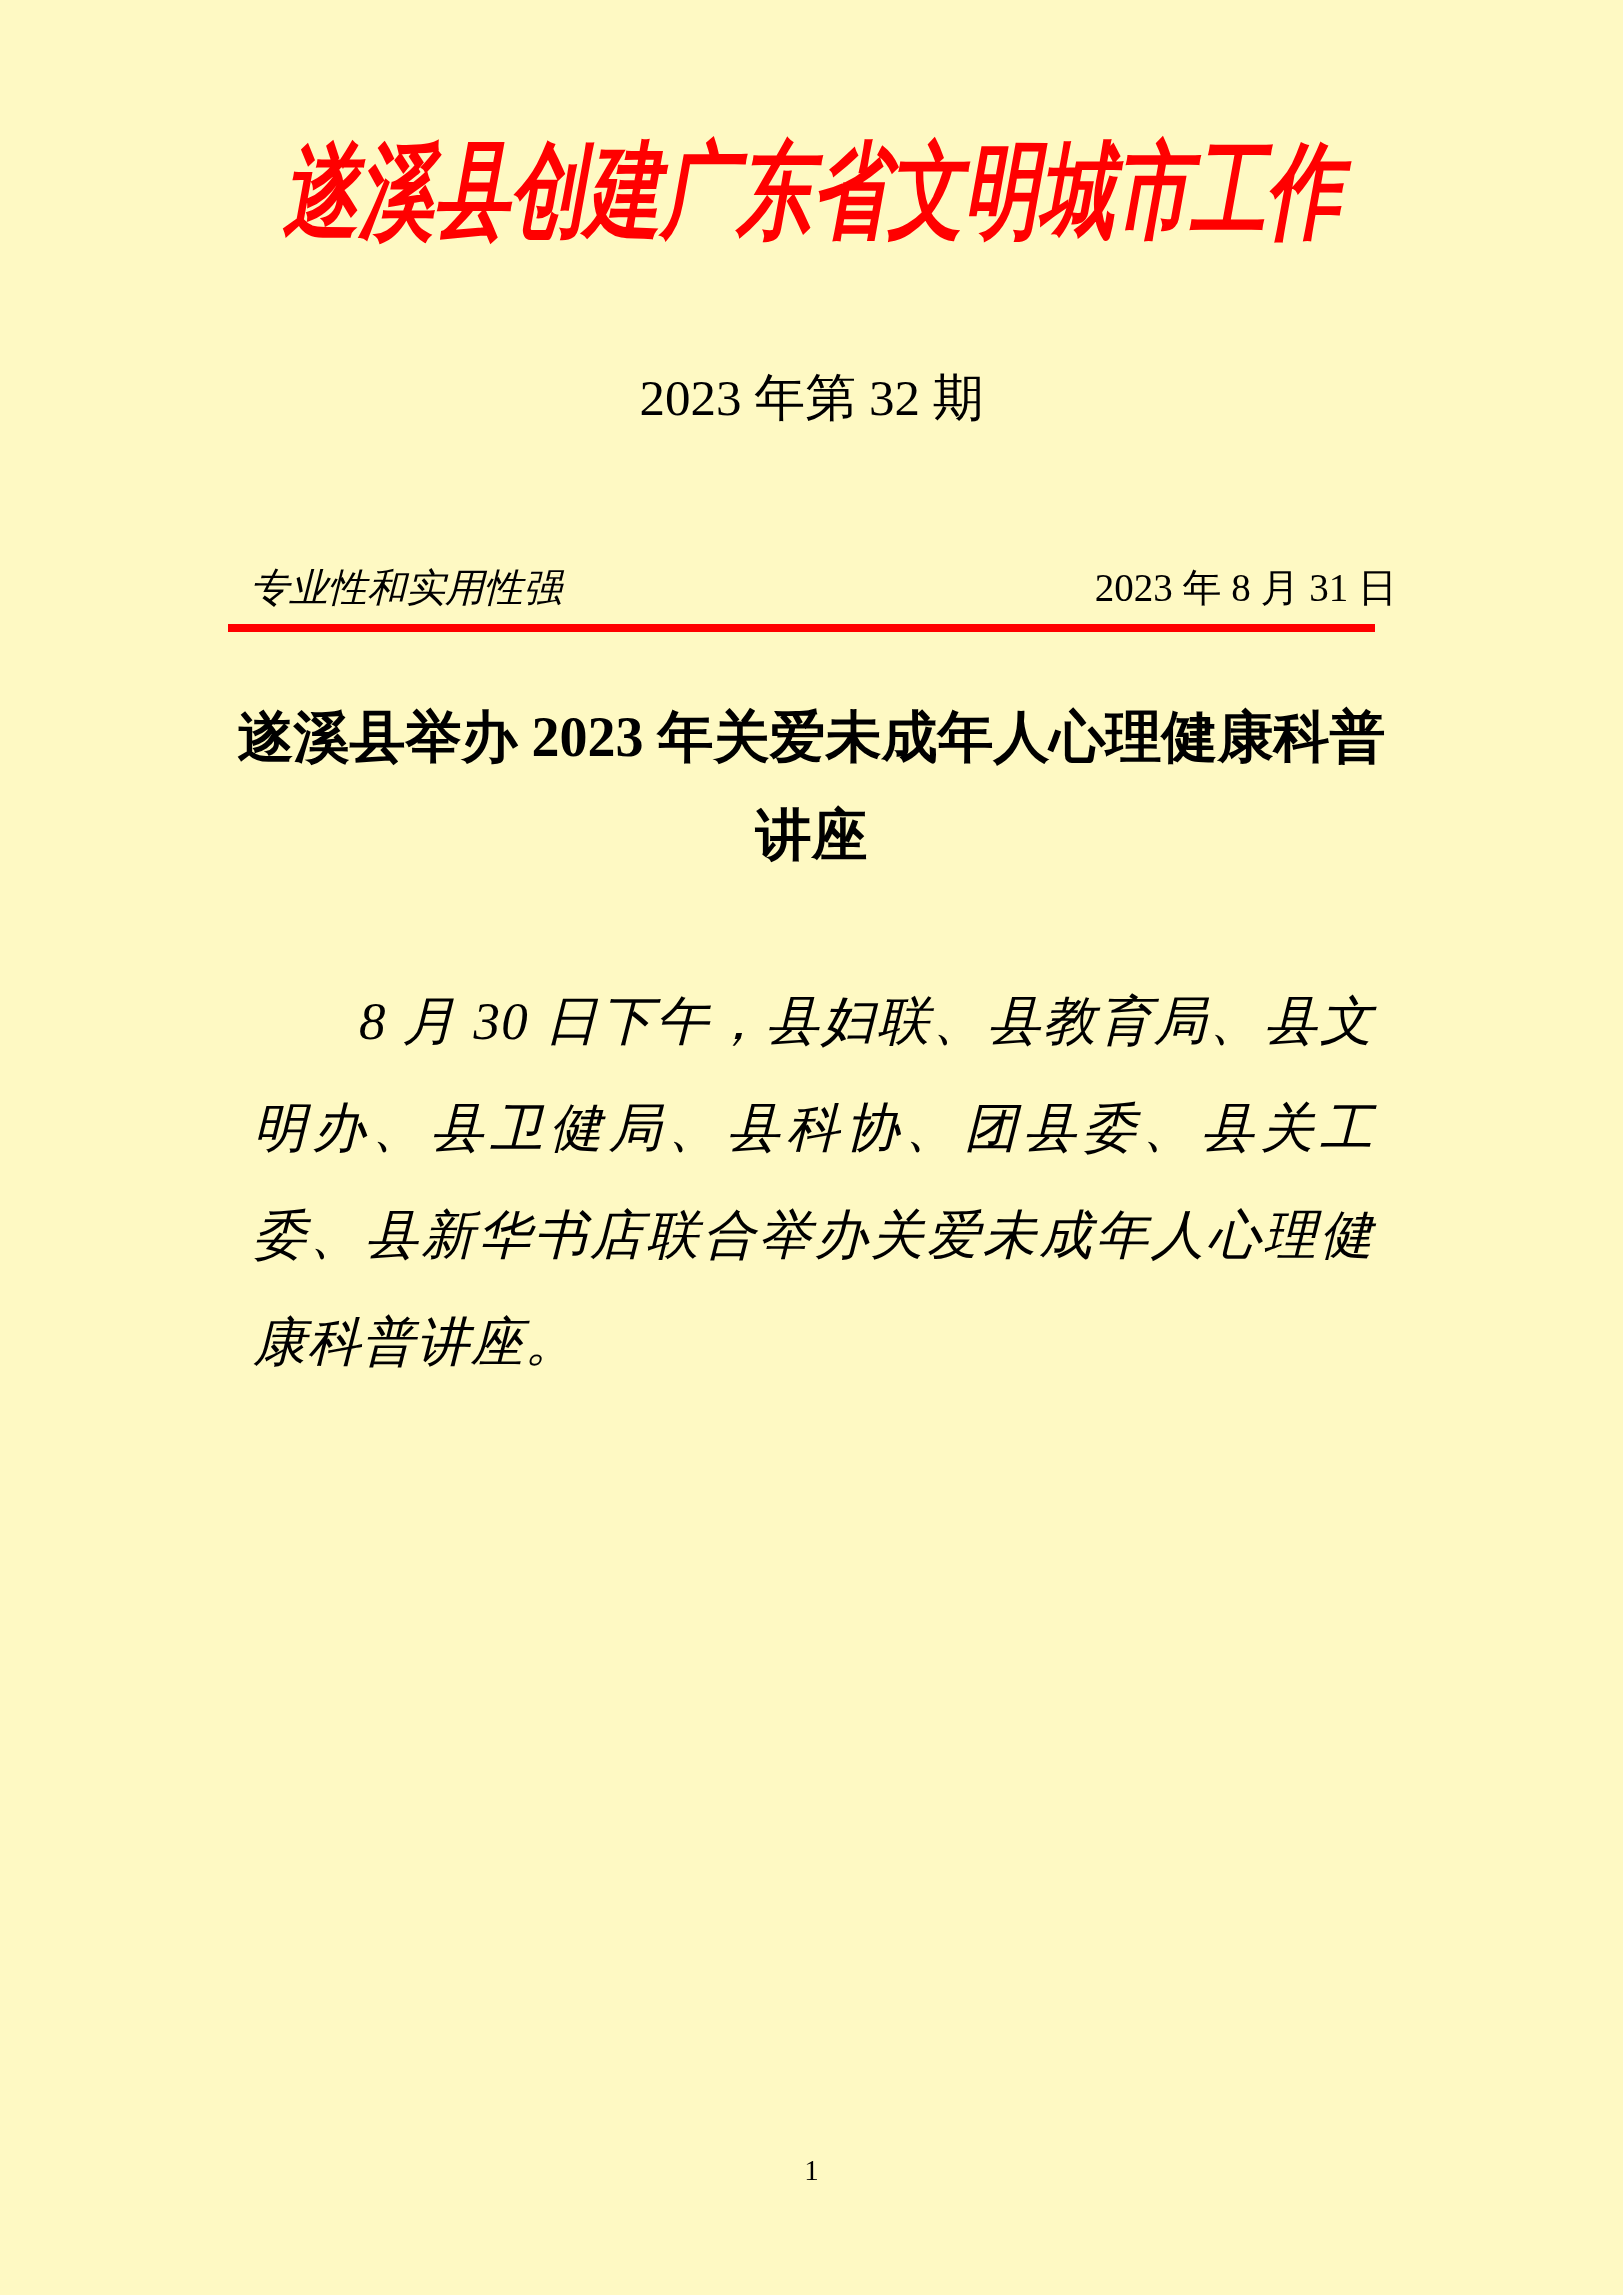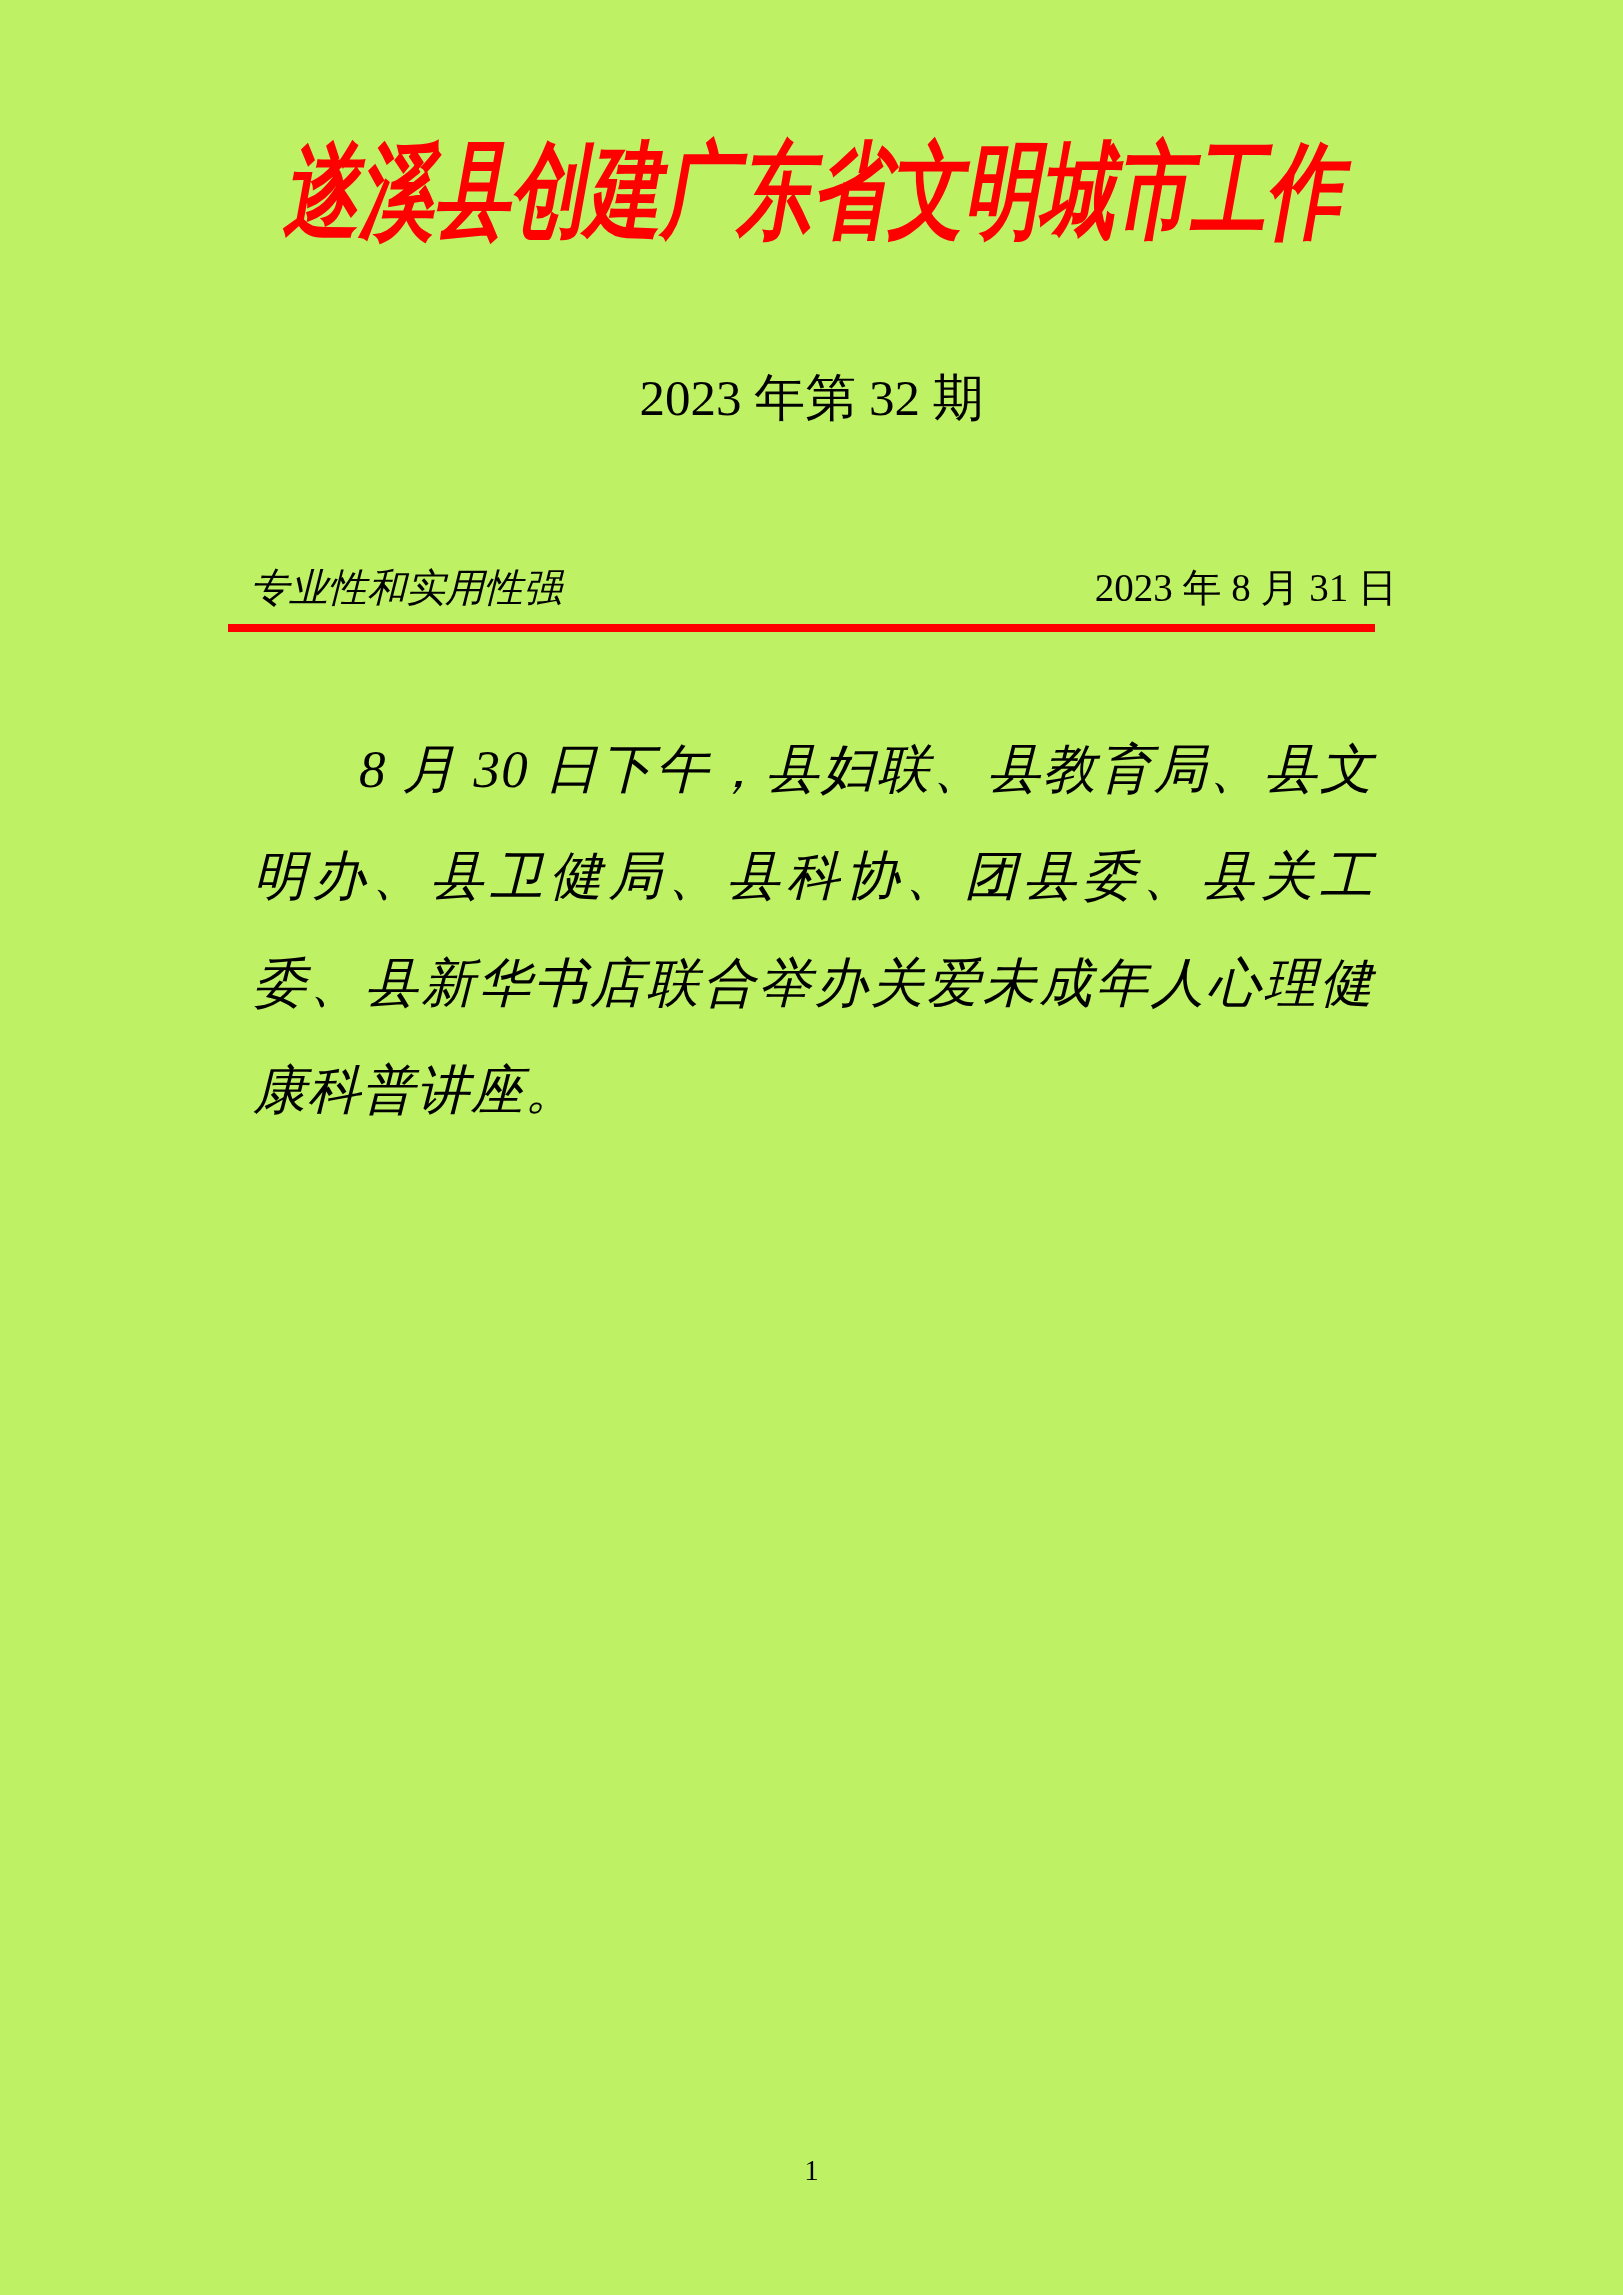--- a/index.html
+++ b/index.html
@@ -5,21 +5,21 @@
   html, body {
     margin: 0;
     padding: 0;
     background: #888888;
   }
   .page {
     position: relative;
     width: 1623px;
     height: 2295px;
     margin: 0 auto;
-    background: #bef264;
+    background: #fef9c3;
     overflow: hidden;
     font-family: "Liberation Serif", "DejaVu Serif", serif;
     color: #000000;
     --accent: #ff0000;
   }
   
   .main-title {
     margin: 139px 0 0 0;
     text-align: center;
     line-height: 1;
@@ -120,20 +120,21 @@
 
   <div class="issue-line">2023 年第 32 期</div>
 
   <div class="meta-row">
     <span class="editor-label">专业性和实用性强</span>
     <span class="date-label">2023 年 8 月 31 日</span>
   </div>
 
   <div class="red-rule"></div>
 
+  <h2 class="article-title"><span>遂溪县举办 2023 年关爱未成年人心理健康科普</span><br><span>讲座</span></h2>
 
   <div class="article-body">
     <p class="body-para">8 月 30 日下午，县妇联、县教育局、县文明办、县卫健局、县科协、团县委、县关工委、县新华书店联合举办关爱未成年人心理健康科普讲座。</p>
   </div>
 
   <div class="page-number">1</div>
 
 </div>
 
 

